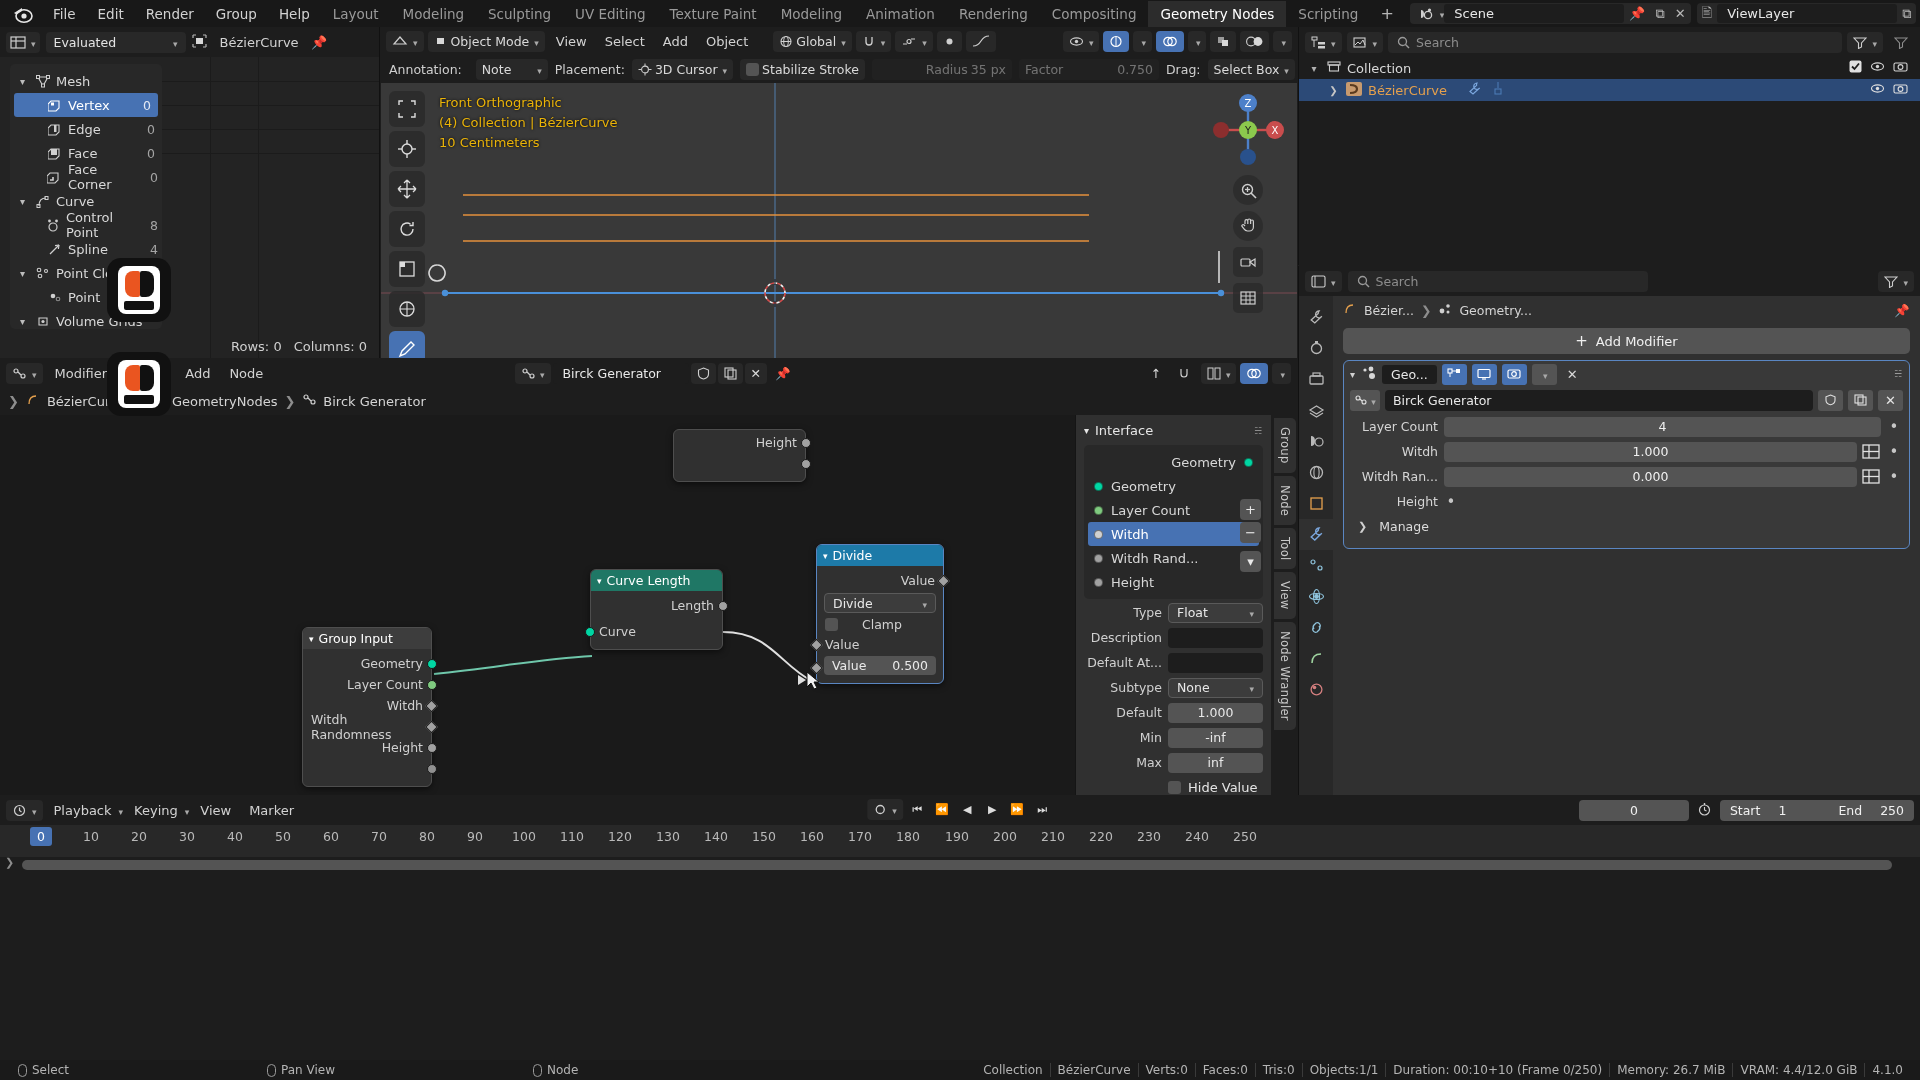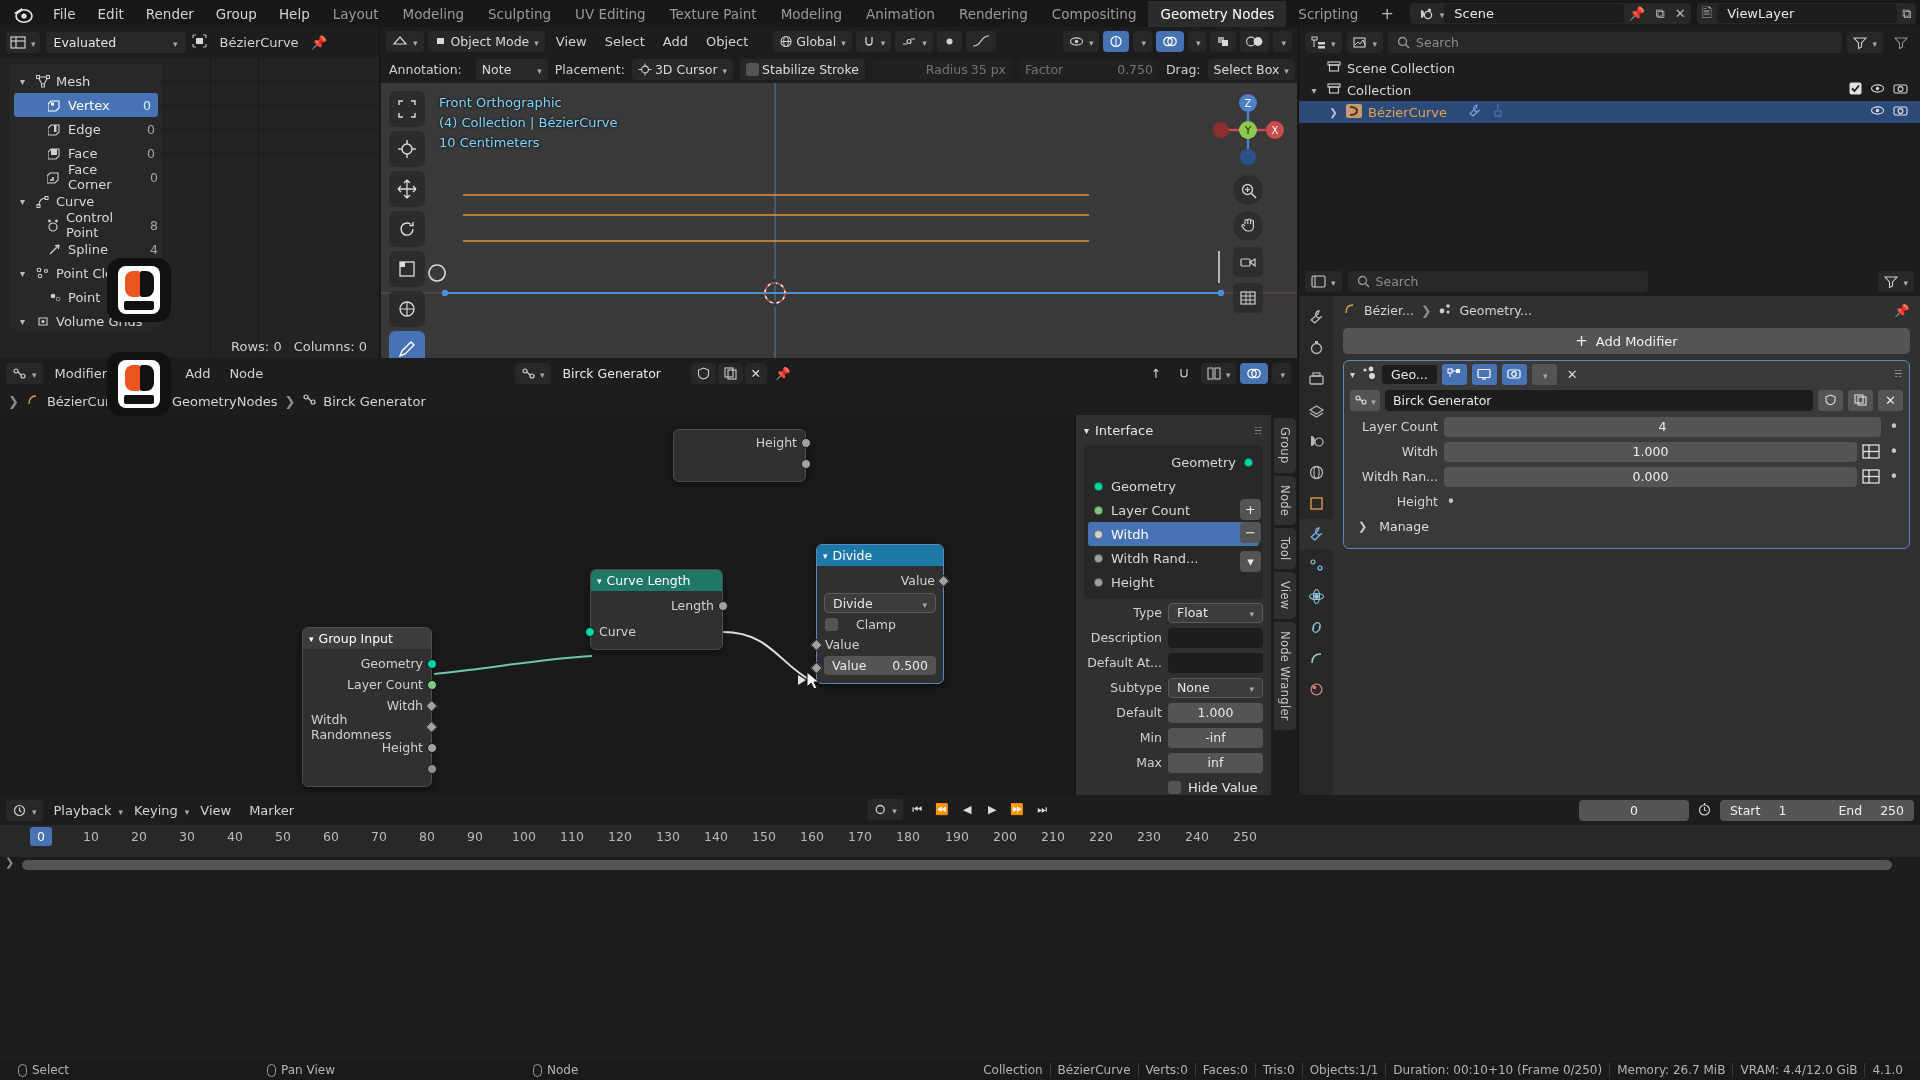--- a/index.html
+++ b/index.html
@@ -58,21 +58,21 @@
   .sheet-status { position:absolute; right:0; bottom:0; height:24px; display:flex;
     align-items:center; gap:12px; padding-right:12px; color:#cfcfcf; font-size:13px;}
 
   
   .vp { position:absolute; left:381px; top:27px; width:916px; height:331px; background:#1d1d1d;}
   .vp-head { height:29px; display:flex; align-items:center; padding:0 5px; gap:4px;}
   .vp-head2 { height:27px; display:flex; align-items:center; padding:0 8px; gap:7px;
     background:#1d1d1d; font-size:12.5px; color:#cfcfcf;}
   .vp-canvas { position:absolute; left:0; top:56px; right:0; bottom:0;
     background:#393939; overflow:hidden;}
-  .vp-overlay-txt { position:absolute; left:58px; color:#7dd3fc; font-size:13px;
+  .vp-overlay-txt { position:absolute; left:58px; color:#eab308; font-size:13px;
     text-shadow:0 0 3px #000;}
   .vp-toolbar { position:absolute; left:8px; top:8px; width:38px;
     display:flex; flex-direction:column; gap:4px;}
   .tool-b { width:36px; height:36px; background:#2b2b2bdd; border-radius:6px;
     display:flex; align-items:center; justify-content:center;}
   .tool-b.act { background:#4772b3; }
   .vp-rt { position:absolute; right:10px; top:8px; display:flex; flex-direction:column;
     gap:6px; align-items:center;}
   .nav-btn { width:30px; height:30px; border-radius:50%; background:#2b2b2bcc;
     display:flex; align-items:center; justify-content:center;}
@@ -101,21 +101,21 @@
   .sock.l { left:-6px;} .sock.r { right:-6px;}
   .dia { position:absolute; width:9px; height:9px; background:#a1a1a1;
     border:1px solid #1a1a1a; transform:translateY(-50%) rotate(45deg); top:50%;}
   .dia.l { left:-5px;} .dia.r { right:-5px;}
   .nfield { background:#545454; border-radius:4px; height:19px; margin:1px 7px;
     display:flex; align-items:center; justify-content:space-between; padding:0 8px;
     color:#eaeaea; font-size:12.5px;}
   .nselect { background:#3c3c3c; border:1px solid #5a5a5a; border-radius:4px; height:20px;
     margin:2px 7px; display:flex; align-items:center; justify-content:space-between;
     padding:0 8px; color:#e8e8e8; font-size:12.5px;}
-  .ncheck { display:flex; align-items:center; gap:18px; padding:2px 8px; color:#d0d0d0;}
+  .ncheck { display:flex; align-items:center; gap:24px; padding:2px 8px; color:#d0d0d0;}
   .cbox { width:13px; height:13px; background:#545454; border-radius:3px;}
 
   
   .nsb { position:absolute; right:26px; top:56px; width:196px; bottom:0;
     background:#303030; border-left:1px solid #151515;}
   .nsb-tabs { position:absolute; right:0; top:56px; width:26px; bottom:0; background:#1d1d1d;}
   .vtab { writing-mode:vertical-rl; text-orientation:mixed; background:#303030;
     color:#c8c8c8; font-size:11.5px; padding:9px 4px; margin:3px 0 0 3px;
     border-radius:0 5px 5px 0; letter-spacing:.3px;}
   .nsb-title { display:flex; align-items:center; gap:6px; padding:8px 8px 5px 8px;
@@ -1027,30 +1027,20 @@
         <span class="chev"></span>
       </div>
       <div class="hdr-btn" style="background:transparent">
         <svg width="14" height="13" viewBox="0 0 14 13">
             <path d="M1 2 h12 l-4.5 5 v4 l-3 1.5 v-5.5 Z" fill="none" stroke="#8d8d8d" stroke-width="1.1"></path>
           </svg>
       </div>
     </div>
     <div>
       <div class="orow">
-        <span style="width:14px"></span>
-        <span>
-          <svg width="14" height="13" viewBox="0 0 14 13">
-              <rect x="1" y="2" width="12" height="3" fill="none" stroke="#cfcfcf" stroke-width="1.1"></rect>
-              <rect x="2.5" y="5" width="9" height="6" fill="none" stroke="#cfcfcf" stroke-width="1.1"></rect>
-            </svg>
-        </span>
-        <span>Scene Collection</span>
-      </div>
-      <div class="orow">
         <span style="width:14px;text-align:center;color:#b0b0b0;font-size:10px">▾</span>
         <span>
           <svg width="14" height="13" viewBox="0 0 14 13">
               <rect x="1" y="2" width="12" height="3" fill="none" stroke="#cfcfcf" stroke-width="1.1"></rect>
               <rect x="2.5" y="5" width="9" height="6" fill="none" stroke="#cfcfcf" stroke-width="1.1"></rect>
             </svg>
         </span>
         <span>Collection</span>
         <span class="oicons">
           <span>

